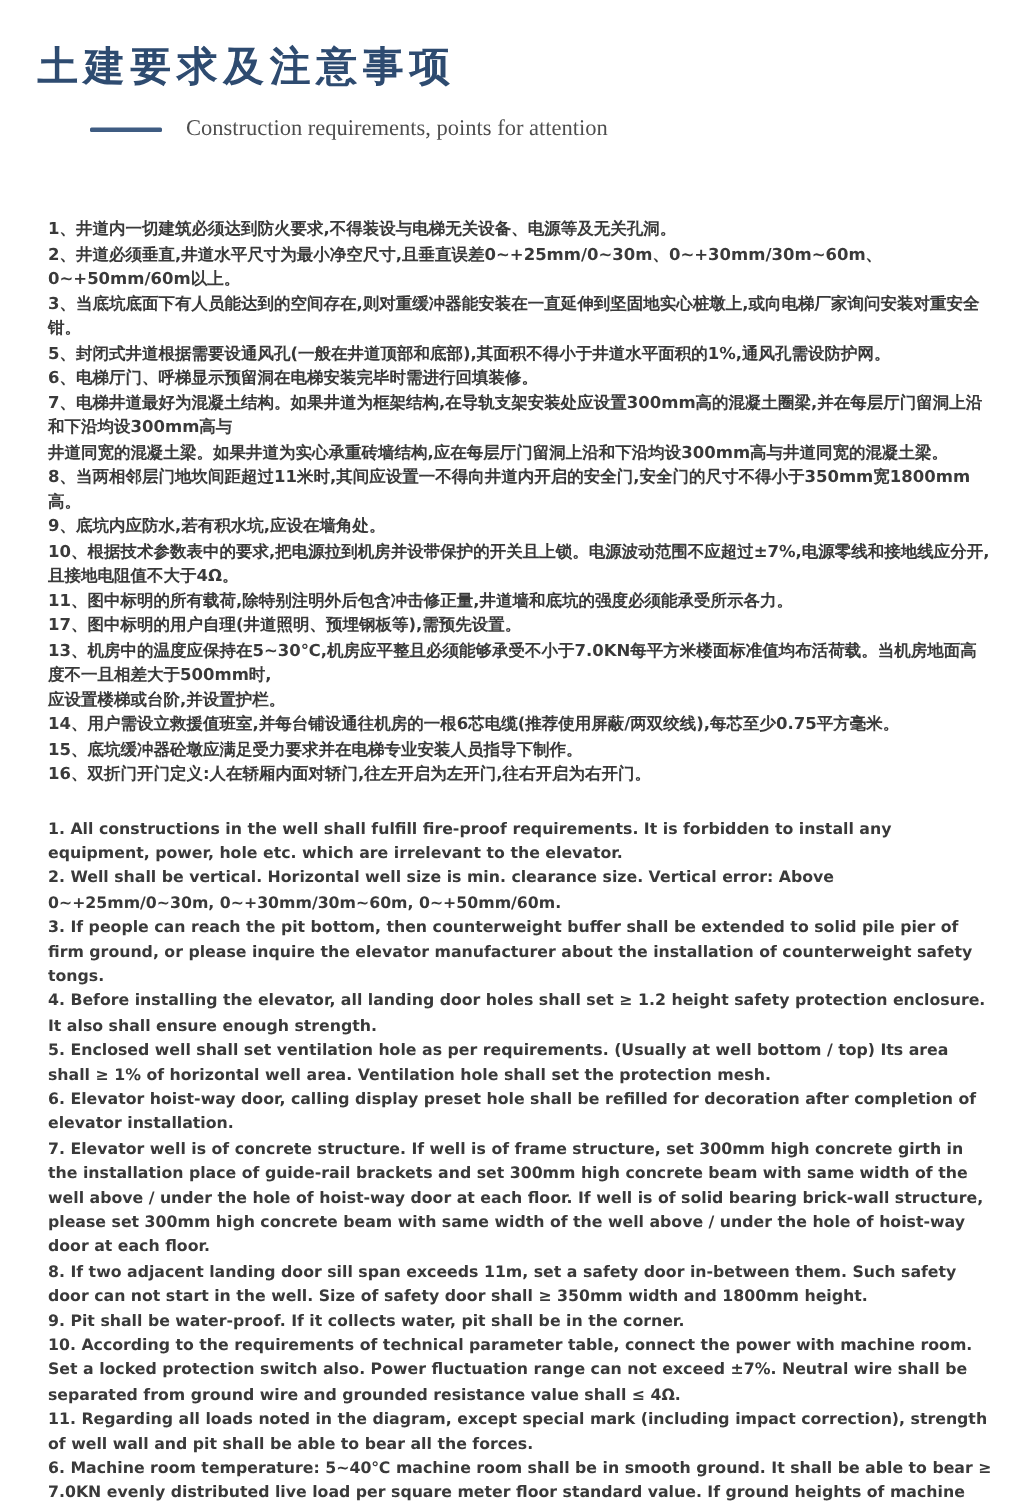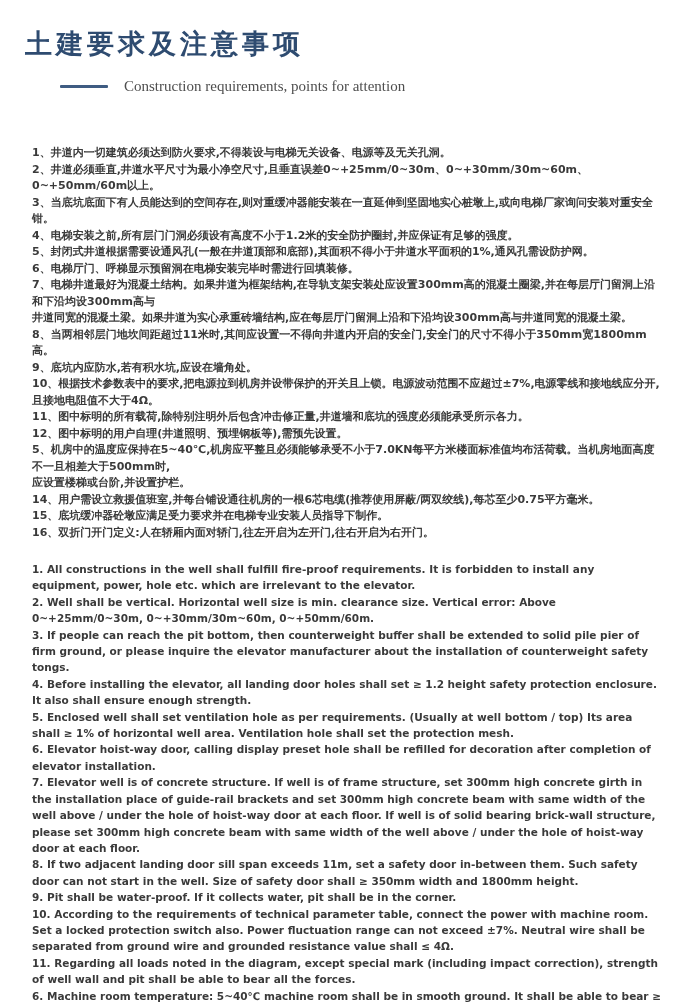--- a/index.html
+++ b/index.html
@@ -69,31 +69,30 @@
 <div class="page">
   <h1 class="title">土建要求及注意事项</h1>
   <div class="subtitle-row">
     <span class="dash"></span>
     <span class="subtitle">Construction requirements, points for attention</span>
   </div>
   <div class="notes cn">
       <p>1、井道内一切建筑必须达到防火要求,不得装设与电梯无关设备、电源等及无关孔洞。</p>
       <p>2、井道必须垂直,井道水平尺寸为最小净空尺寸,且垂直误差0~+25mm/0~30m、0~+30mm/30m~60m、0~+50mm/60m以上。</p>
       <p>3、当底坑底面下有人员能达到的空间存在,则对重缓冲器能安装在一直延伸到坚固地实心桩墩上,或向电梯厂家询问安装对重安全钳。</p>
-      <p>4、电梯安装之前,所有层门门洞必须设有高度不小于1.2米的安全防护圈封,并应保证有足够的强度。</p>
       <p>5、封闭式井道根据需要设通风孔(一般在井道顶部和底部),其面积不得小于井道水平面积的1%,通风孔需设防护网。</p>
       <p>6、电梯厅门、呼梯显示预留洞在电梯安装完毕时需进行回填装修。</p>
       <p>7、电梯井道最好为混凝土结构。如果井道为框架结构,在导轨支架安装处应设置300mm高的混凝土圈梁,并在每层厅门留洞上沿和下沿均设300mm高与
 井道同宽的混凝土梁。如果井道为实心承重砖墙结构,应在每层厅门留洞上沿和下沿均设300mm高与井道同宽的混凝土梁。</p>
       <p>8、当两相邻层门地坎间距超过11米时,其间应设置一不得向井道内开启的安全门,安全门的尺寸不得小于350mm宽1800mm高。</p>
       <p>9、底坑内应防水,若有积水坑,应设在墙角处。</p>
       <p>10、根据技术参数表中的要求,把电源拉到机房并设带保护的开关且上锁。电源波动范围不应超过±7%,电源零线和接地线应分开,且接地电阻值不大于4Ω。</p>
       <p>11、图中标明的所有载荷,除特别注明外后包含冲击修正量,井道墙和底坑的强度必须能承受所示各力。</p>
-      <p>12、图中标明的用户自理(井道照明、预埋钢板等),需预先设置。</p>
-      <p>5、机房中的温度应保持在5~40℃,机房应平整且必须能够承受不小于7.0KN每平方米楼面标准值均布活荷载。当机房地面高度不一且相差大于500mm时,
+      <p>17、图中标明的用户自理(井道照明、预埋钢板等),需预先设置。</p>
+      <p>13、机房中的温度应保持在5~30℃,机房应平整且必须能够承受不小于7.0KN每平方米楼面标准值均布活荷载。当机房地面高度不一且相差大于500mm时,
 应设置楼梯或台阶,并设置护栏。</p>
       <p>14、用户需设立救援值班室,并每台铺设通往机房的一根6芯电缆(推荐使用屏蔽/两双绞线),每芯至少0.75平方毫米。</p>
       <p>15、底坑缓冲器砼墩应满足受力要求并在电梯专业安装人员指导下制作。</p>
       <p>16、双折门开门定义:人在轿厢内面对轿门,往左开启为左开门,往右开启为右开门。</p>
     </div>
   <div class="notes en">
       <p>1. All constructions in the well shall fulfill fire-proof requirements.  It is forbidden to install any equipment, power, hole etc. which are irrelevant to the elevator.</p>
       <p>2. Well shall be vertical.  Horizontal well size is min. clearance size.  Vertical error: Above 0~+25mm/0~30m, 0~+30mm/30m~60m, 0~+50mm/60m.</p>
       <p>3. If people can reach the pit bottom, then counterweight buffer shall be extended to solid pile pier of firm ground, or please inquire the elevator manufacturer about the installation of counterweight safety tongs.</p>
       <p>4. Before installing the elevator, all landing door holes shall set ≥ 1.2 height safety protection enclosure.  It also shall ensure enough strength.</p>

